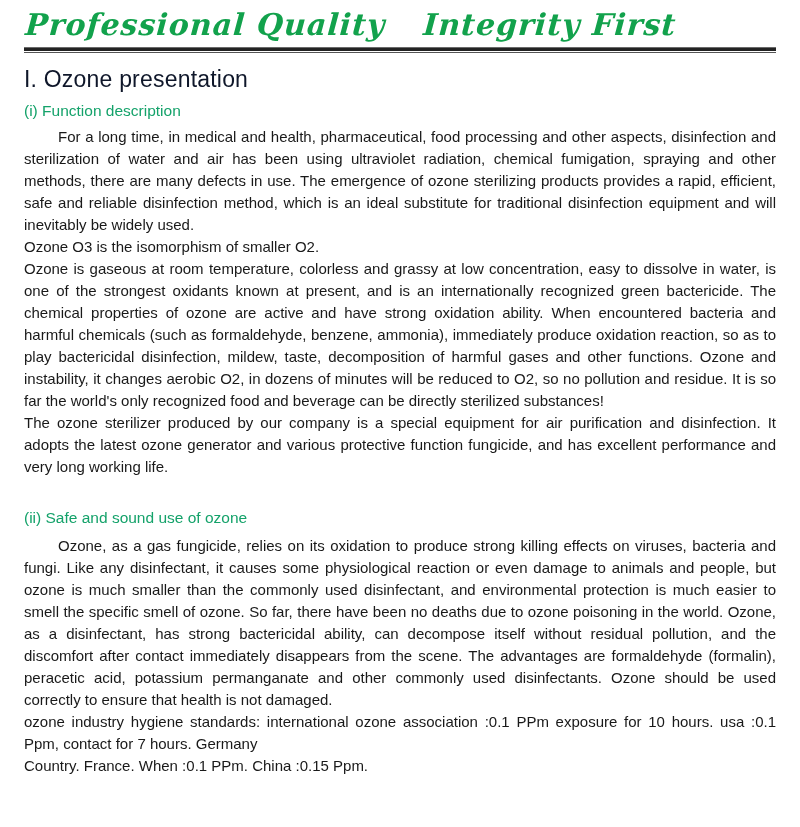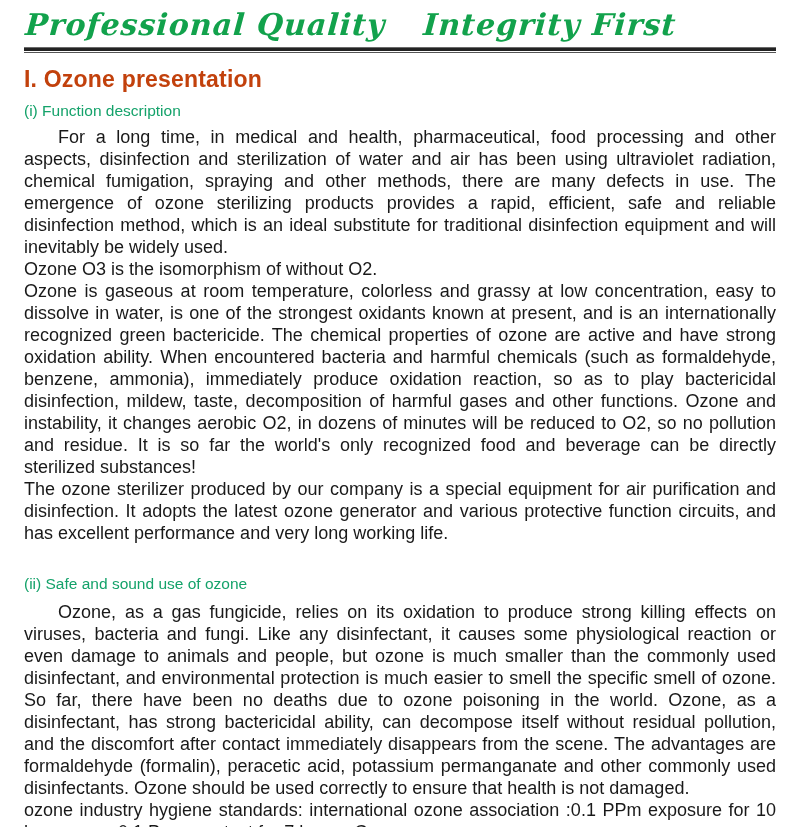--- a/index.html
+++ b/index.html
@@ -39,40 +39,40 @@
   .header-rule-thin {
     margin-top: 1px;
     height: 1px;
     background: #555555;
   }
   
   h1.page-title {
     margin-top: 12px;
     font-size: 23px;
     line-height: 28px;
-    font-weight: bold;
-    color: #c2410c;
+    font-weight: normal;
+    color: #0f172a;
     letter-spacing: 0.2px;
   }
   
   h2.section-heading {
     margin-top: 8px;
     margin-bottom: 5px;
     font-size: 15.5px;
     line-height: 20px;
     font-weight: normal;
     color: #14a26a;
   }
   .section-2 h2.section-heading {
     margin-top: 30px;
     margin-bottom: 7px;
   }
   
   p.para {
-    font-size: 18px;
+    font-size: 15px;
     line-height: 22px;
     color: #191919;
     text-align: justify;
     text-justify: inter-word;
   }
   p.para.indent { text-indent: 34px; }
 </style>
 </head>
 <body>
 
@@ -84,23 +84,23 @@
     </div>
     <div class="header-rule-thick"></div>
     <div class="header-rule-thin"></div>
   </header>
 
   <h1 class="page-title">I. Ozone presentation</h1>
 
   <section class="section section-1">
     <h2 class="section-heading">(i) Function description</h2>
     <p class="para indent">For a long time, in medical and health, pharmaceutical, food processing and other aspects, disinfection and sterilization of water and air has been using ultraviolet radiation, chemical fumigation, spraying and other methods, there are many defects in use. The emergence of ozone sterilizing products provides a rapid, efficient, safe and reliable disinfection method, which is an ideal substitute for traditional disinfection equipment and will inevitably be widely used.</p>
-    <p class="para">Ozone O3 is the isomorphism of without O2.</p>
+    <p class="para">Ozone O3 is the isomorphism of smaller O2.</p>
     <p class="para">Ozone is gaseous at room temperature, colorless and grassy at low concentration, easy to dissolve in water, is one of the strongest oxidants known at present, and is an internationally recognized green bactericide. The chemical properties of ozone are active and have strong oxidation ability. When encountered bacteria and harmful chemicals (such as formaldehyde, benzene, ammonia), immediately produce oxidation reaction, so as to play bactericidal disinfection, mildew, taste, decomposition of harmful gases and other functions. Ozone and instability, it changes aerobic O2, in dozens of minutes will be reduced to O2, so no pollution and residue. It is so far the world's only recognized food and beverage can be directly sterilized substances!</p>
-    <p class="para">The ozone sterilizer produced by our company is a special equipment for air purification and disinfection. It adopts the latest ozone generator and various protective function circuits, and has excellent performance and very long working life.</p>
+    <p class="para">The ozone sterilizer produced by our company is a special equipment for air purification and disinfection. It adopts the latest ozone generator and various protective function fungicide, and has excellent performance and very long working life.</p>
   </section>
 
   <section class="section section-2">
     <h2 class="section-heading">(ii) Safe and sound use of ozone</h2>
     <p class="para indent">Ozone, as a gas fungicide, relies on its oxidation to produce strong killing effects on viruses, bacteria and fungi. Like any disinfectant, it causes some physiological reaction or even damage to animals and people, but ozone is much smaller than the commonly used disinfectant, and environmental protection is much easier to smell the specific smell of ozone. So far, there have been no deaths due to ozone poisoning in the world. Ozone, as a disinfectant, has strong bactericidal ability, can decompose itself without residual pollution, and the discomfort after contact immediately disappears from the scene. The advantages are formaldehyde (formalin), peracetic acid, potassium permanganate and other commonly used disinfectants. Ozone should be used correctly to ensure that health is not damaged.</p>
     <p class="para">ozone industry hygiene standards: international ozone association :0.1 PPm exposure for 10 hours. usa :0.1 Ppm, contact for 7 hours. Germany</p>
     <p class="para">Country. France. When :0.1 PPm. China :0.15 Ppm.</p>
   </section>
 
 </div>

